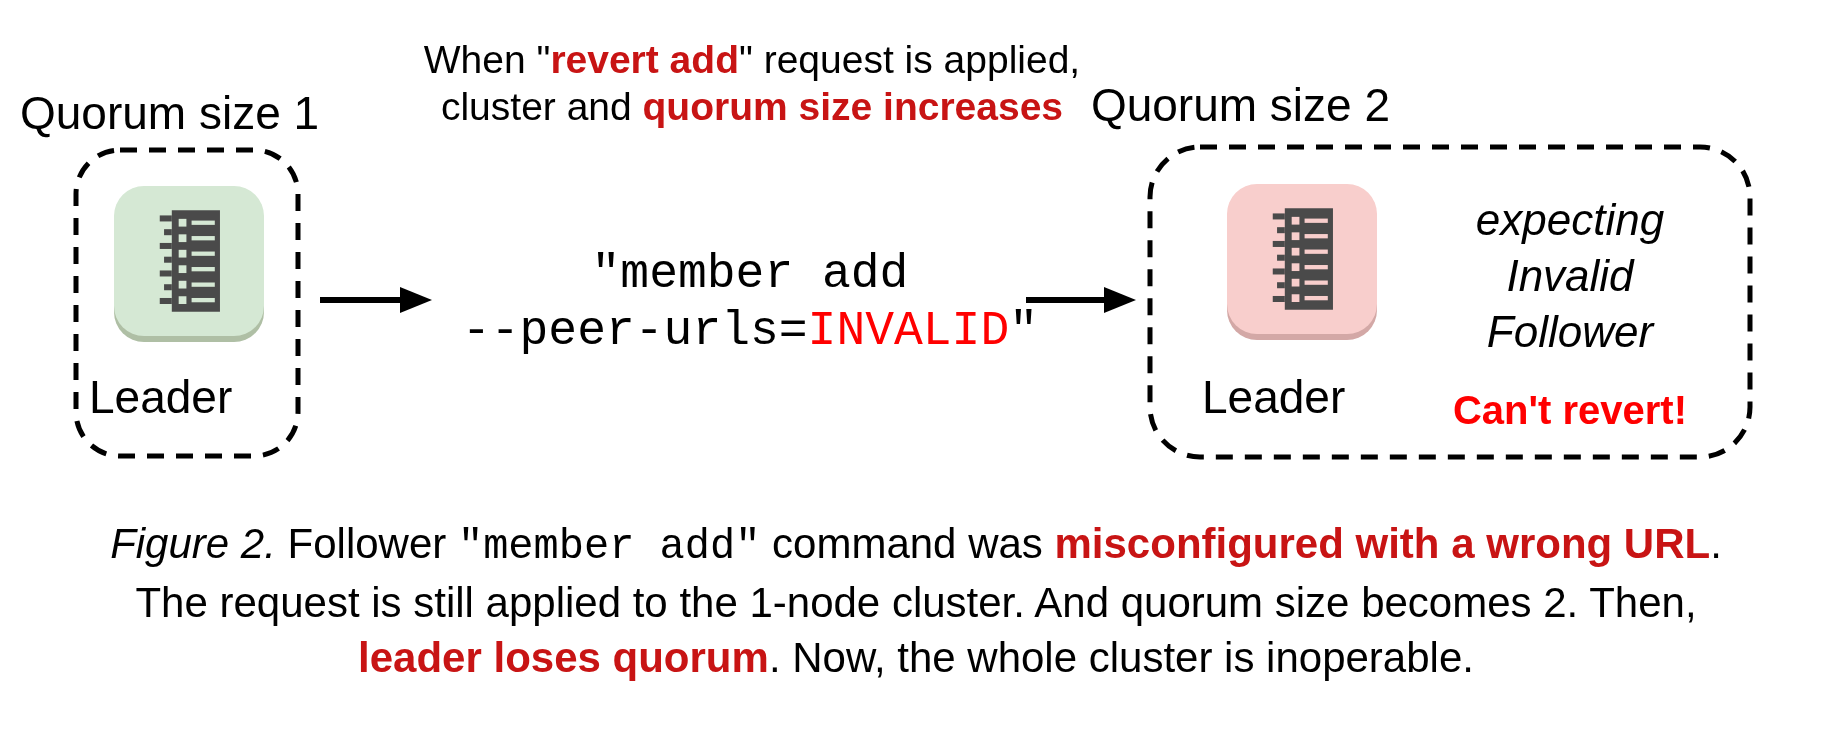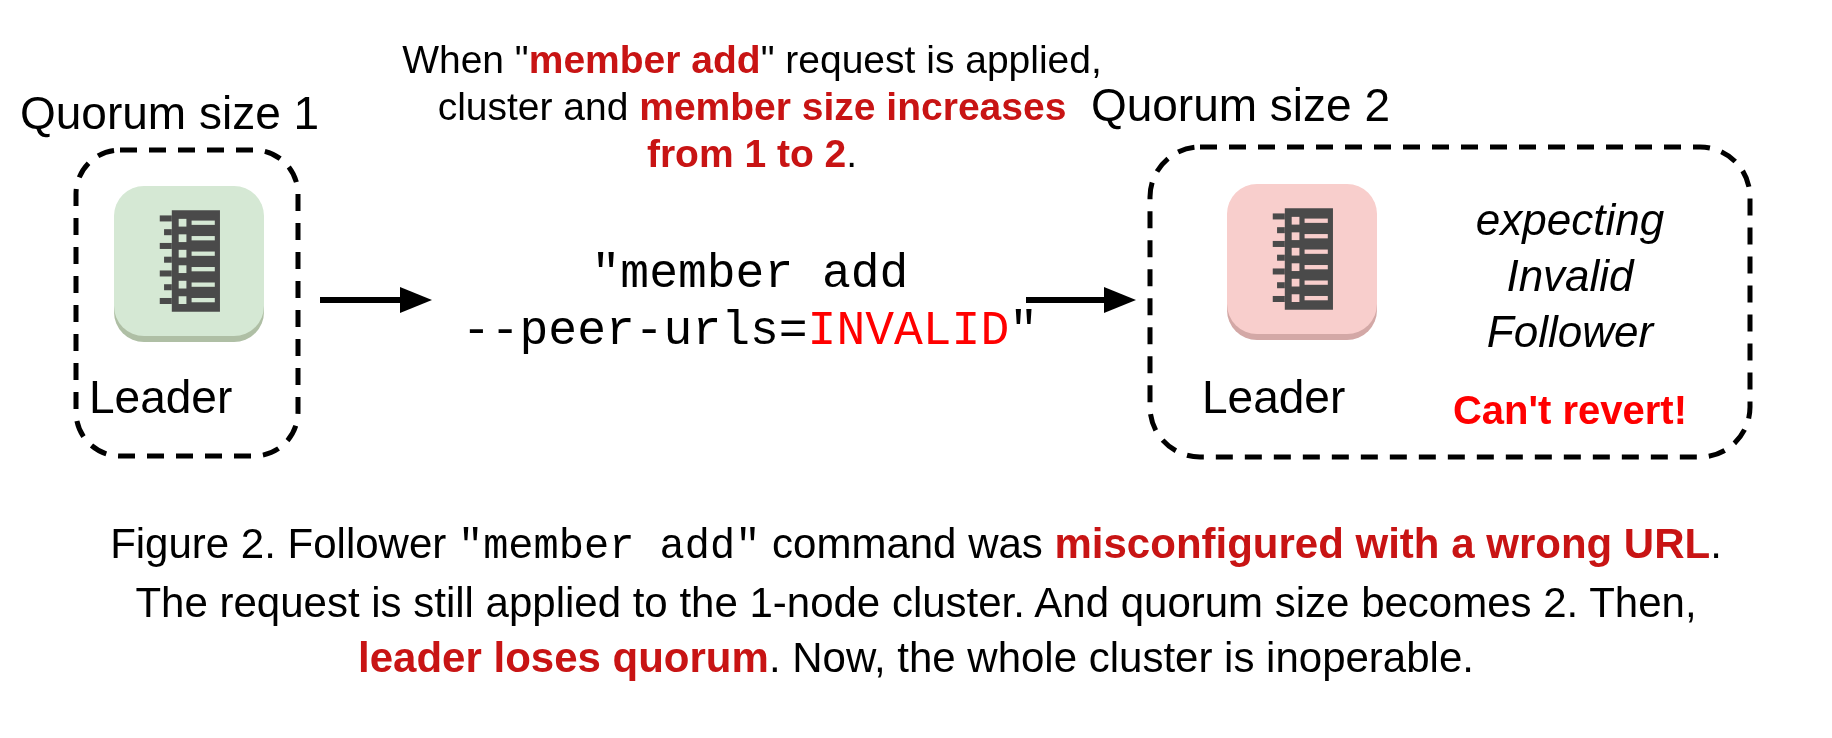--- a/index.html
+++ b/index.html
@@ -18,21 +18,21 @@
   .tile-pink{background:var(--tile-pink);box-shadow:0 6px 0 var(--tile-pink-shadow);}
   .node-label{font-size:46px;white-space:nowrap;}
   .annotation{width:760px;text-align:center;font-size:39px;line-height:47px;white-space:nowrap;}
   .annotation .em{font-weight:bold;color:var(--red-dark);}
   .command{width:700px;text-align:center;font-family:"Liberation Mono","DejaVu Sans Mono",monospace;
     font-size:48px;line-height:57px;white-space:nowrap;}
   .command .em{color:var(--red-bright);}
   .note{width:420px;text-align:center;font-size:44px;line-height:56px;font-style:italic;white-space:nowrap;}
   .warning{width:420px;text-align:center;font-size:40px;font-weight:bold;color:var(--red-bright);white-space:nowrap;}
   .caption{left:0;right:0;text-align:center;font-size:42px;line-height:55px;}
-  .caption .fig{}
+  .caption .fig{font-style:italic;}
   .caption .code{font-family:"Liberation Mono","DejaVu Sans Mono",monospace;font-size:42px;}
   .caption .em{font-weight:bold;color:var(--red-dark);}
   .srv-icon{display:block;}
 </style>
 </head>
 <body>
 
 <div class="canvas" style="--red-dark:#C81414;--red-bright:#FF0000;--tile-green:#D5E8D4;--tile-green-shadow:#AFBFA5;--tile-pink:#F8CECC;--tile-pink-shadow:#D3A8A6;">
 
   <svg class="shape-layer" viewBox="0 0 1832 738">
@@ -74,23 +74,22 @@
         <rect x="38" y="84" width="9" height="9"></rect>
           <rect x="53" y="86" width="27" height="5"></rect>
         <rect x="38" y="102" width="9" height="9"></rect>
           <rect x="53" y="104" width="27" height="5"></rect>
       </g>
     </svg>
   </div>
   <div class="abs node-label" style="left:89px;top:370px;width:200px;">Leader</div>
 
   <div class="abs annotation" style="left:372px;top:36px;">
-    <div><span>When "</span><span class="em">member add</span><span>" request is applied,</span></div>
-    <div><span>cluster and </span><span class="em">member size increases</span></div>
-    <div><span class="em">from 1 to 2</span><span>.</span></div>
+    <div><span>When "</span><span class="em">revert add</span><span>" request is applied,</span></div>
+    <div><span>cluster and </span><span class="em">quorum size increases</span></div>
   </div>
 
   <div class="abs command" style="left:400px;top:246px;">
     <div>"member add</div>
     <div><span>--peer-urls=</span><span class="em">INVALID</span><span>"</span></div>
   </div>
 
   <div class="abs cluster-title" style="left:1090px;top:78px;width:300px;">Quorum size 2</div>
 
   <div class="node-tile tile-pink" style="left:1227px;top:184px;">

